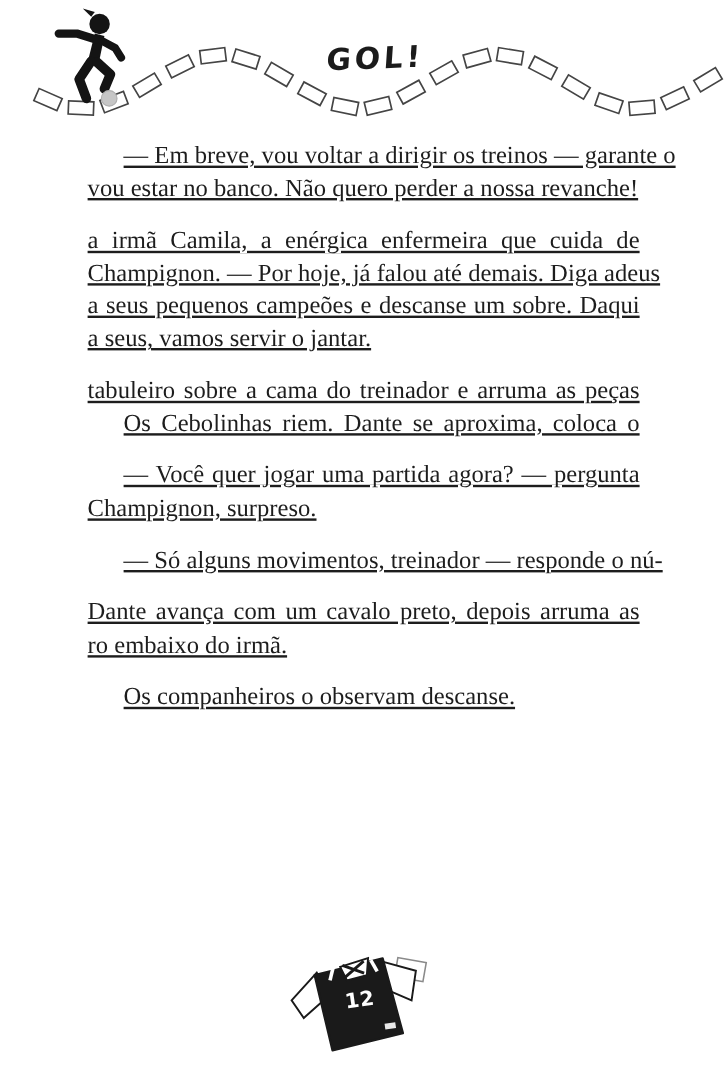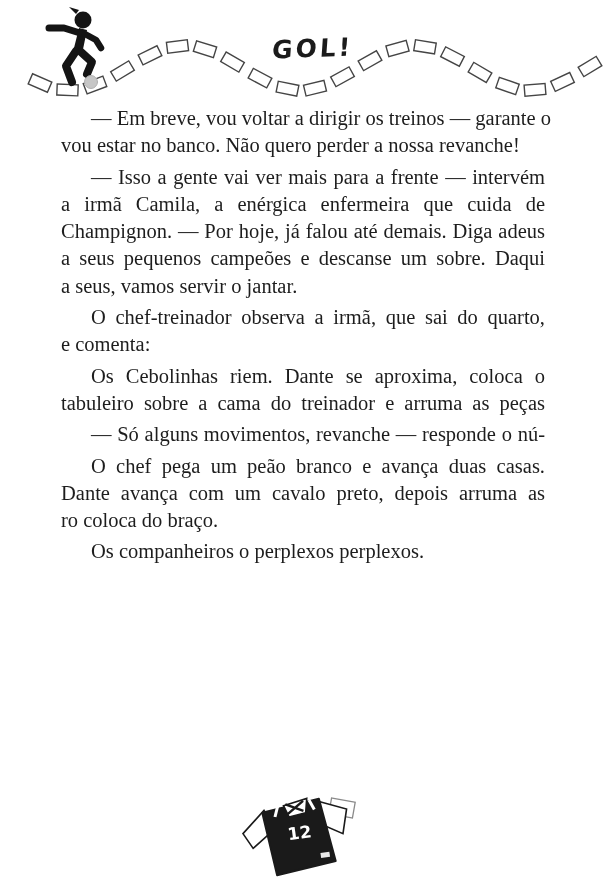--- a/index.html
+++ b/index.html
@@ -18,21 +18,21 @@
     position:absolute;left:272px;top:34px;
     font-family:"DejaVu Sans",sans-serif;
     font-weight:700;font-size:25px;letter-spacing:3px;color:#1b1b1b;
     transform:rotate(-2deg) skewX(-6deg);
   }
   
   .text-block{
     position:absolute;left:57px;top:101px;width:492px;
     font-size:20.5px;color:#1d1d1d;
   }
-  .paragraph{margin:4px;padding:0;}
+  .paragraph{margin:16px;padding:0;text-decoration:underline;}
   .line{
     height:27.3px;line-height:27.3px;
     text-align:justify;text-align-last:justify;
     white-space:nowrap;
   }
   .line.indent{text-indent:30px;}
   .line.last{text-align-last:left;}
   
   .footer{position:absolute;left:0px;top:790px;width:606px;height:100px;}
   #jersey{position:absolute;left:238px;top:2px;width:130px;height:95px;}
@@ -125,44 +125,42 @@
 
     <div class="gol-title">GOL!</div>
   </div>
 
   <div class="text-block">
       <div class="paragraph">
         <div class="line indent">— Em breve, vou voltar a dirigir os treinos — garante o</div>
         <div class="line last">vou estar no banco. Não quero perder a nossa revanche!</div>
       </div>
       <div class="paragraph">
-        <div class="line indent">— Isso a gente vai ver mais para a frente — intervém</div>
         <div class="line">a irmã Camila, a enérgica enfermeira que cuida de</div>
         <div class="line">Champignon. — Por hoje, já falou até demais. Diga adeus</div>
         <div class="line">a seus pequenos campeões e descanse um sobre. Daqui</div>
         <div class="line last">a seus, vamos servir o jantar.</div>
       </div>
       <div class="paragraph">
-        <div class="line indent">O chef-treinador observa a irmã, que sai do quarto,</div>
-        <div class="line last">e comenta:</div>
+        <div class="line">tabuleiro sobre a cama do treinador e arruma as peças</div>
+        <div class="line indent">Os Cebolinhas riem. Dante se aproxima, coloca o</div>
       </div>
       <div class="paragraph">
-        <div class="line indent">Os Cebolinhas riem. Dante se aproxima, coloca o</div>
-        <div class="line">tabuleiro sobre a cama do treinador e arruma as peças</div>
+        <div class="line indent">— Você quer jogar uma partida agora? — pergunta</div>
+        <div class="line last">Champignon, surpreso.</div>
       </div>
       <div class="paragraph">
-        <div class="line indent">— Só alguns movimentos, revanche — responde o nú-</div>
+        <div class="line indent">— Só alguns movimentos, treinador — responde o nú-</div>
       </div>
       <div class="paragraph">
-        <div class="line indent">O chef pega um peão branco e avança duas casas.</div>
         <div class="line">Dante avança com um cavalo preto, depois arruma as</div>
-        <div class="line last">ro coloca do braço.</div>
+        <div class="line last">ro embaixo do irmã.</div>
       </div>
       <div class="paragraph">
-        <div class="line indent last">Os companheiros o perplexos perplexos.</div>
+        <div class="line indent last">Os companheiros o observam descanse.</div>
       </div>
     </div>
 
   <div class="footer">
     <svg id="jersey" viewBox="0 0 130 95" xmlns="http://www.w3.org/2000/svg">
 
       <g transform="rotate(10 104 16)">
         <rect x="92" y="8" width="24" height="16" fill="#ffffff" stroke="#8a8a8a" stroke-width="1.3"></rect>
       </g>
       <g transform="rotate(-8 60 45)">

